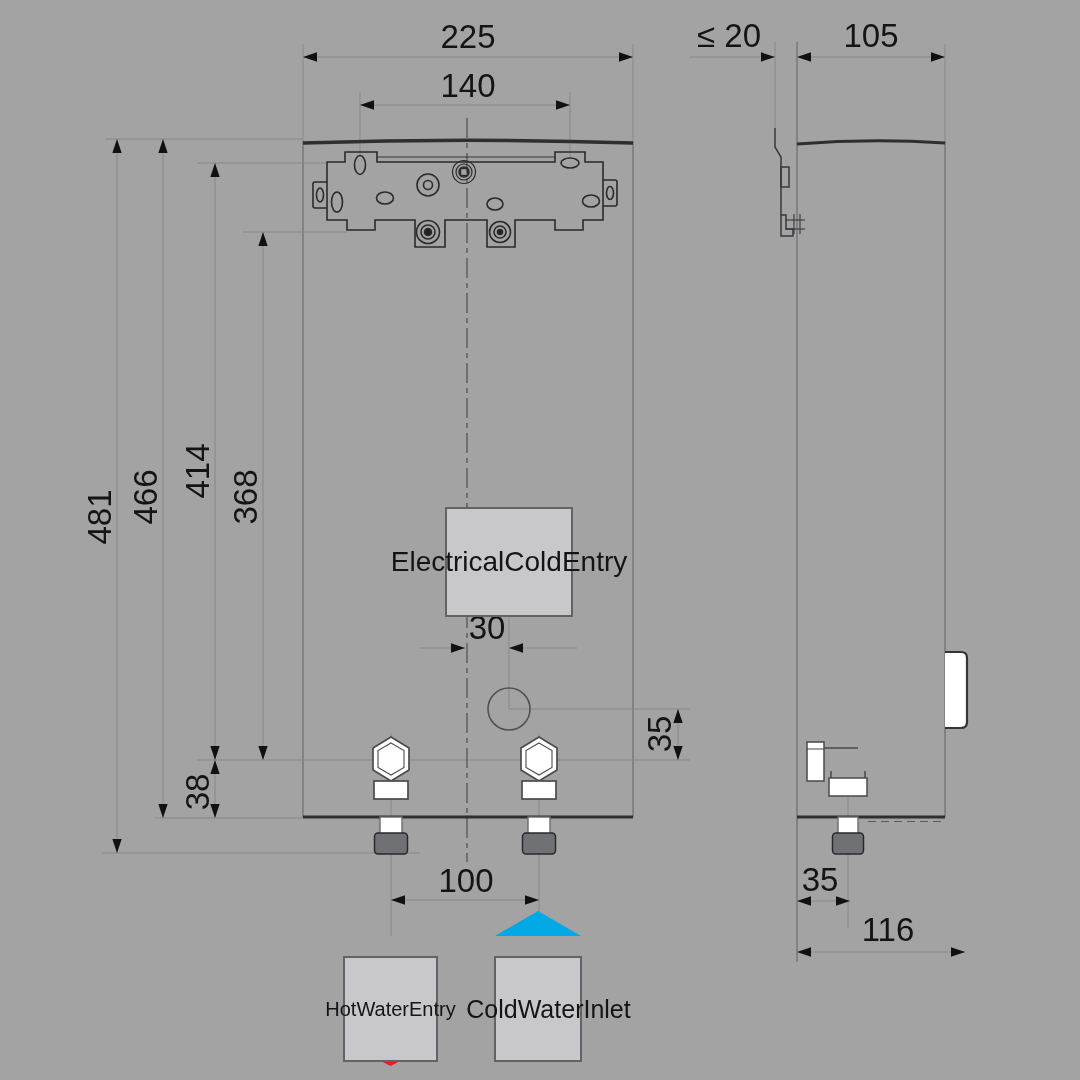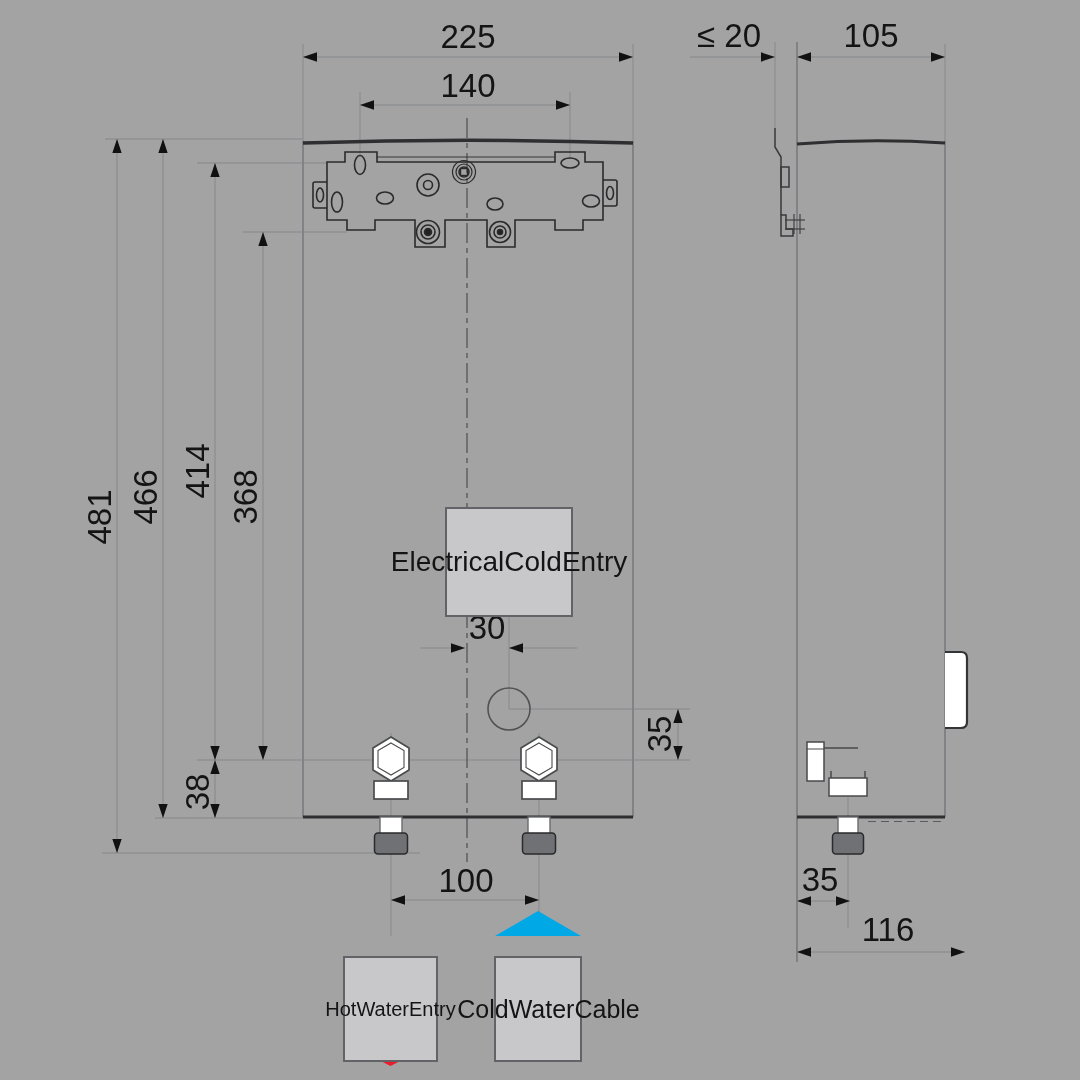--- a/index.html
+++ b/index.html
@@ -191,15 +191,15 @@
   <span class="ln">Entry</span>
 </div>
 <div class="label-box box-hot">
   <span class="ln">Hot</span>
   <span class="ln">Water</span>
   <span class="ln">Entry</span>
 </div>
 <div class="label-box box-cold">
   <span class="ln">Cold</span>
   <span class="ln">Water</span>
-  <span class="ln">Cable</span>
+  <span class="ln">Inlet</span>
 </div>
 </div>
 
 </body></html>

